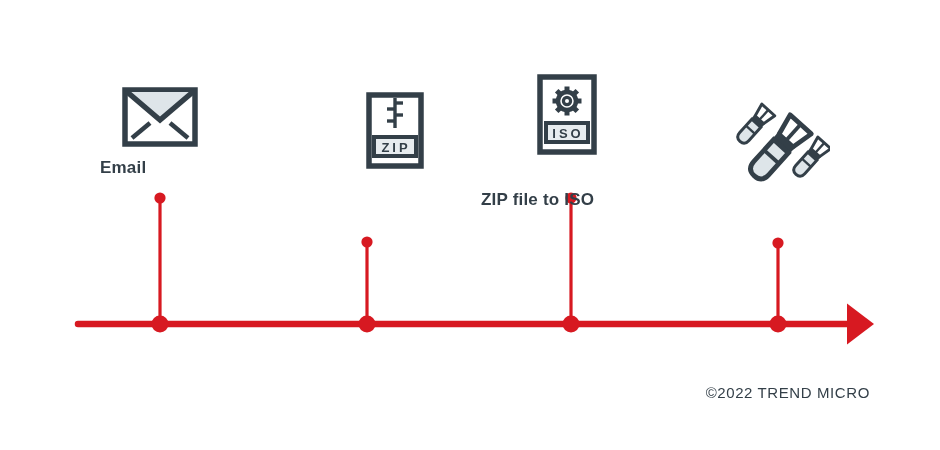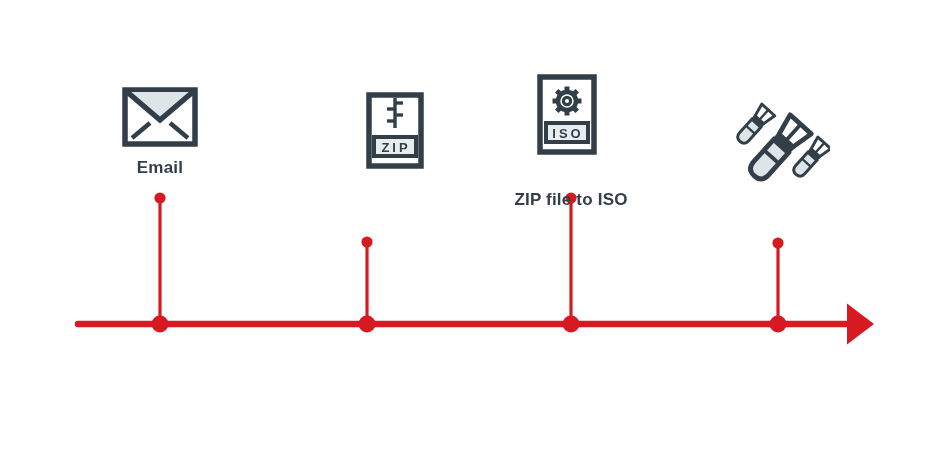--- a/index.html
+++ b/index.html
@@ -10,21 +10,21 @@
     background: #ffffff;
     overflow: hidden;
     font-family: "Liberation Sans", sans-serif;
   }
   .milestone-label {
     position: absolute;
     color: #333F48;
     font-size: 17px;
     font-weight: 700;
     line-height: 26px;
-    text-align: center;
+    text-align: left;
     letter-spacing: 0.2px;
   }
   .label-email    { left: 100px; top: 155px; width: 120px; }
   .label-url      { left: 272px; top: 172px; width: 190px; }
   .label-zipiso   { left: 481px; top: 187px; width: 180px; }
   .label-payload  { left: 688px; top: 200px; width: 180px; }
 
   .icon-wrap { position: absolute; }
   .icon-email   { left: 122px; top: 87px;  }
   .icon-zip     { left: 338px; top: 92px; padding-left: 28px;  }
@@ -138,14 +138,15 @@
           <path d="M-10.5,-11 L-10.5,20 Q-10.5,31 0,31 Q10.5,31 10.5,20 L10.5,-11 Z" fill="#DEE5E9" stroke="#333F48" stroke-width="5"></path>
           <line x1="-10.5" y1="4" x2="10.5" y2="4" stroke="#333F48" stroke-width="4"></line>
         </g>
       </defs>
       <use href="#bomb" transform="translate(26,26) rotate(42) scale(0.58)"></use>
       <use href="#bomb" transform="translate(48,52) rotate(42) scale(0.95)"></use>
       <use href="#bomb" transform="translate(82,59) rotate(42) scale(0.58)"></use>
     </svg>
   </div>
 
+  <div class="copyright">©2022 TREND MICRO</div>
 
 </div>
 
 </body></html>

